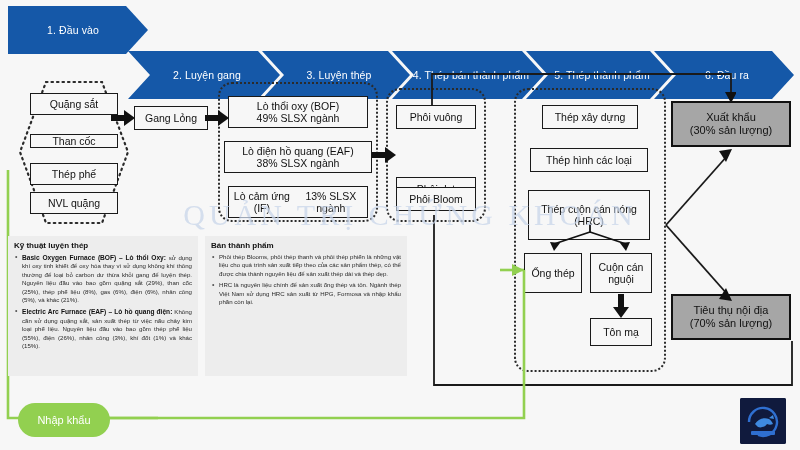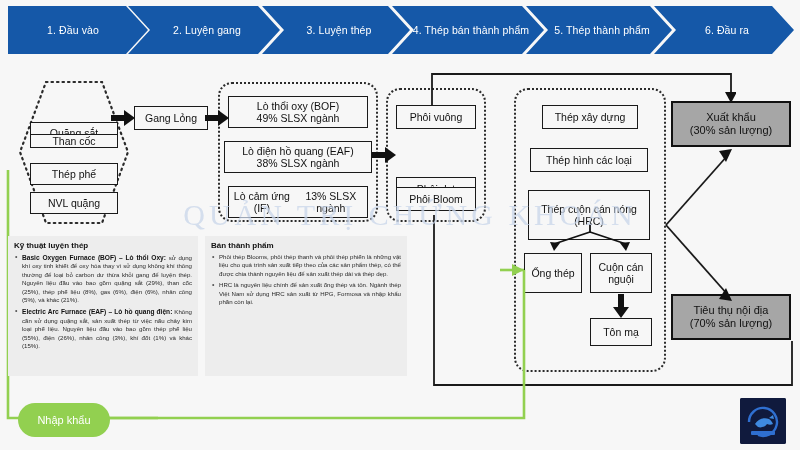--- a/index.html
+++ b/index.html
@@ -20,20 +20,21 @@
     display:flex;align-items:center;justify-content:center;
     font-size:10.5px;letter-spacing:.1px;
     clip-path:polygon(0 0, calc(100% - 22px) 0, 100% 50%, calc(100% - 22px) 100%, 0 100%);
     text-align:center;
     padding-right:10px;
     box-sizing:border-box;
   }
   .chev.notch{
     clip-path:polygon(0 0, calc(100% - 22px) 0, 100% 50%, calc(100% - 22px) 100%, 0 100%, 22px 50%);
     padding-left:16px;
+    margin-top:45px;
   }
 
   
   .box{
     position:absolute;box-sizing:border-box;
     background:#f7f7f7;border:1.6px solid #1a1a1a;
     display:flex;align-items:center;justify-content:center;
     text-align:center;color:#111;line-height:1.15;
     font-size:10.5px;
   }
@@ -117,21 +118,21 @@
   </div>
 
   <svg class="hexgrp" style="left:18px;top:80px;width:112px;height:145px;" viewBox="0 0 112 145">
     <polygon points="28,2 84,2 110,72 84,143 28,143 2,72" fill="none" stroke="#2b2b2b" stroke-width="2.2" stroke-dasharray="1.5,4" stroke-linecap="round"></polygon>
   </svg>
 
   <div class="grp" style="left:218px;top:82px;width:160px;height:140px;"></div>
   <div class="grp" style="left:386px;top:88px;width:100px;height:134px;"></div>
   <div class="grp" style="left:514px;top:88px;width:152px;height:284px;"></div>
 
-  <div class="box" style="left:30px;top:122px;width:88px;height:22px;">
+  <div class="box" style="left:30px;top:93px;width:88px;height:22px;">
     <span>Quặng sắt</span>
   </div>
   <div class="box" style="left:30px;top:134px;width:88px;height:14px;">
     <span>Than cốc</span>
   </div>
   <div class="box" style="left:30px;top:163px;width:88px;height:22px;">
     <span>Thép phế</span>
   </div>
   <div class="box" style="left:30px;top:192px;width:88px;height:22px;">
     <span>NVL quặng</span>

